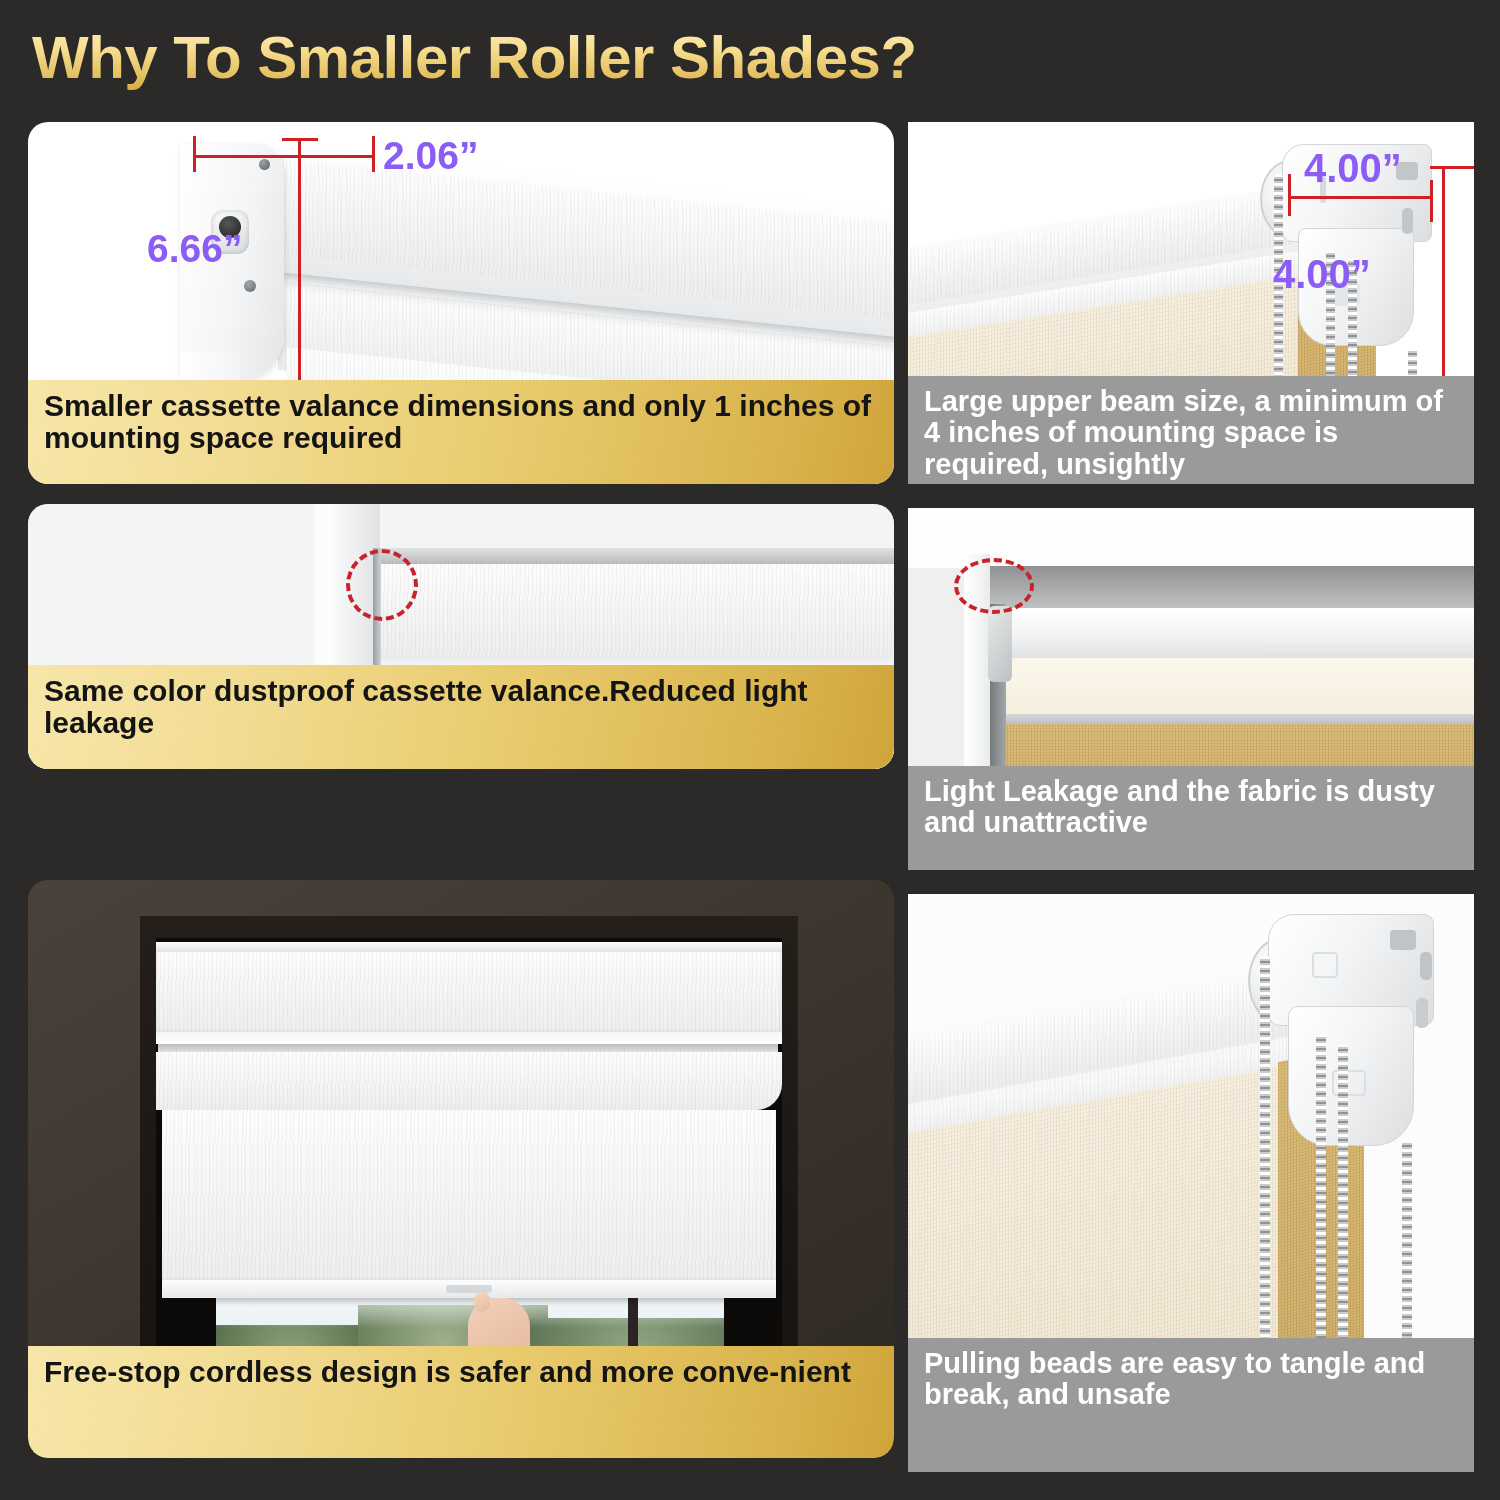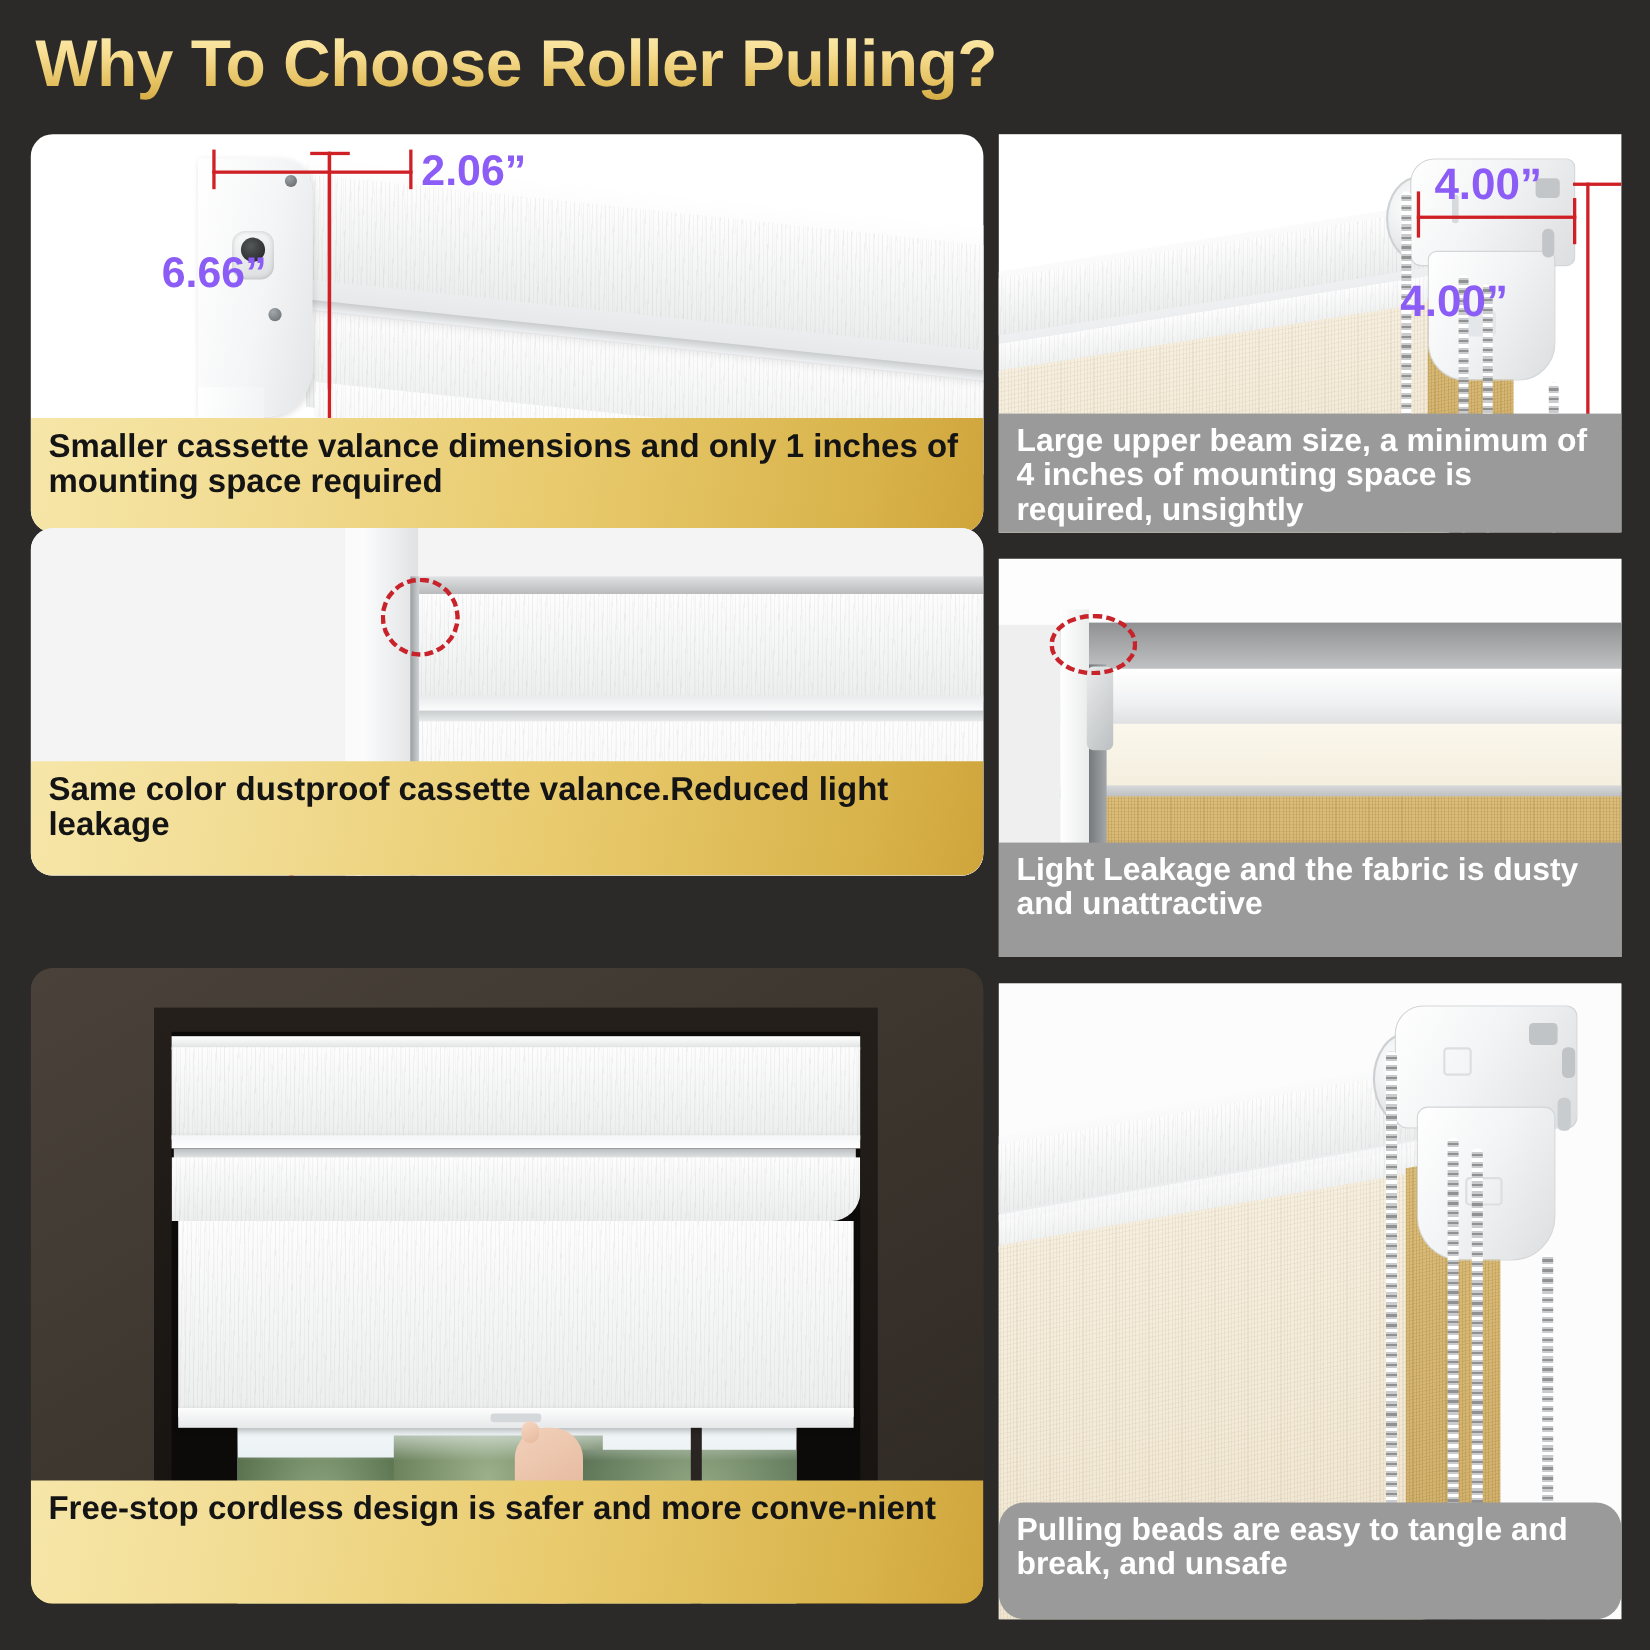--- a/index.html
+++ b/index.html
@@ -112,21 +112,21 @@
     border: 4px dashed #c8232a;
     border-radius: 50%;
   }
   .gapbar { position: absolute; background: #cf2026; width: 4px; }
 </style>
 </head>
 <body>
 
 <div id="page">
 
-  <h1 id="title">Why To Choose Roller Pulling?</h1>
+  <h1 id="title">Why To Smaller Roller Shades?</h1>
 
   <div class="panel left" style="left:28px; top:122px; width:866px; height:362px; background:#ffffff;">
     <div class="photo">
 
       <div style="position:absolute;left:250px;top:18px;width:640px;height:150px;
                   transform:skewY(6deg); transform-origin:left top;
                   background:linear-gradient(180deg,#ffffff,#f2f3f4 60%,#e2e4e6);
                   border-top-left-radius:12px;border-top-right-radius:4px;
                   box-shadow:inset 0 -6px 10px -6px rgba(0,0,0,0.18);"></div>
       <div class="fabric-white" style="position:absolute;left:250px;top:36px;width:640px;height:96px;
@@ -221,21 +221,21 @@
       <div class="dim-label" style="left:396px; top:24px; font-size:40px;">4.00”</div>
 
       <div class="dim-line-v" style="left:534px; top:44px; height:224px;"></div>
       <div class="dim-tick-h" style="left:522px; top:44px; width:44px;"></div>
       <div class="dim-tick-h" style="left:496px; top:265px; width:70px;"></div>
       <div class="dim-label" style="left:365px; top:130px; font-size:40px;">4.00”</div>
     </div>
     <div class="caption grey" style="height:108px;">Large upper beam size, a minimum of 4 inches of mounting space is required, unsightly</div>
   </div>
 
-  <div class="panel left" style="left:28px; top:480px; width:866px; height:316px; background:#e5e5e5;">
+  <div class="panel left" style="left:28px; top:504px; width:866px; height:265px; background:#86efac;">
     <div class="photo">
 
       <div style="position:absolute;left:0;top:0;width:866px;height:362px;background:#f4f4f4;"></div>
 
       <div style="position:absolute;left:296px;top:0;width:56px;height:362px;
                   background:linear-gradient(90deg,#ffffff,#eceeef 60%,#dfe1e2);"></div>
       <div style="position:absolute;left:286px;top:0;width:14px;height:362px;background:#fbfbfb;"></div>
 
       <div style="position:absolute;left:352px;top:44px;width:514px;height:16px;
                   background:linear-gradient(180deg,#dfe1e3,#b8babc);"></div>
@@ -394,16 +394,16 @@
       <div style="position:absolute;left:404px;top:58px;width:26px;height:26px;border-radius:4px;
                   border:2px solid #dcdfe1;"></div>
       <div style="position:absolute;left:424px;top:176px;width:34px;height:26px;border-radius:4px;
                   border:2px solid #dcdfe1;"></div>
 
       <div class="bead-chain" style="position:absolute;left:352px;top:62px;width:10px;height:516px;"></div>
       <div class="bead-chain" style="position:absolute;left:408px;top:140px;width:10px;height:438px;"></div>
       <div class="bead-chain" style="position:absolute;left:430px;top:150px;width:10px;height:428px;"></div>
       <div class="bead-chain" style="position:absolute;left:494px;top:246px;width:10px;height:332px;"></div>
     </div>
-    <div class="caption grey" style="height:106px;border-radius:23px;">Pulling beads are easy to tangle and break, and unsafe</div>
+    <div class="caption grey" style="height:134px;">Pulling beads are easy to tangle and break, and unsafe</div>
   </div>
 
 </div>
 
 </body></html>

